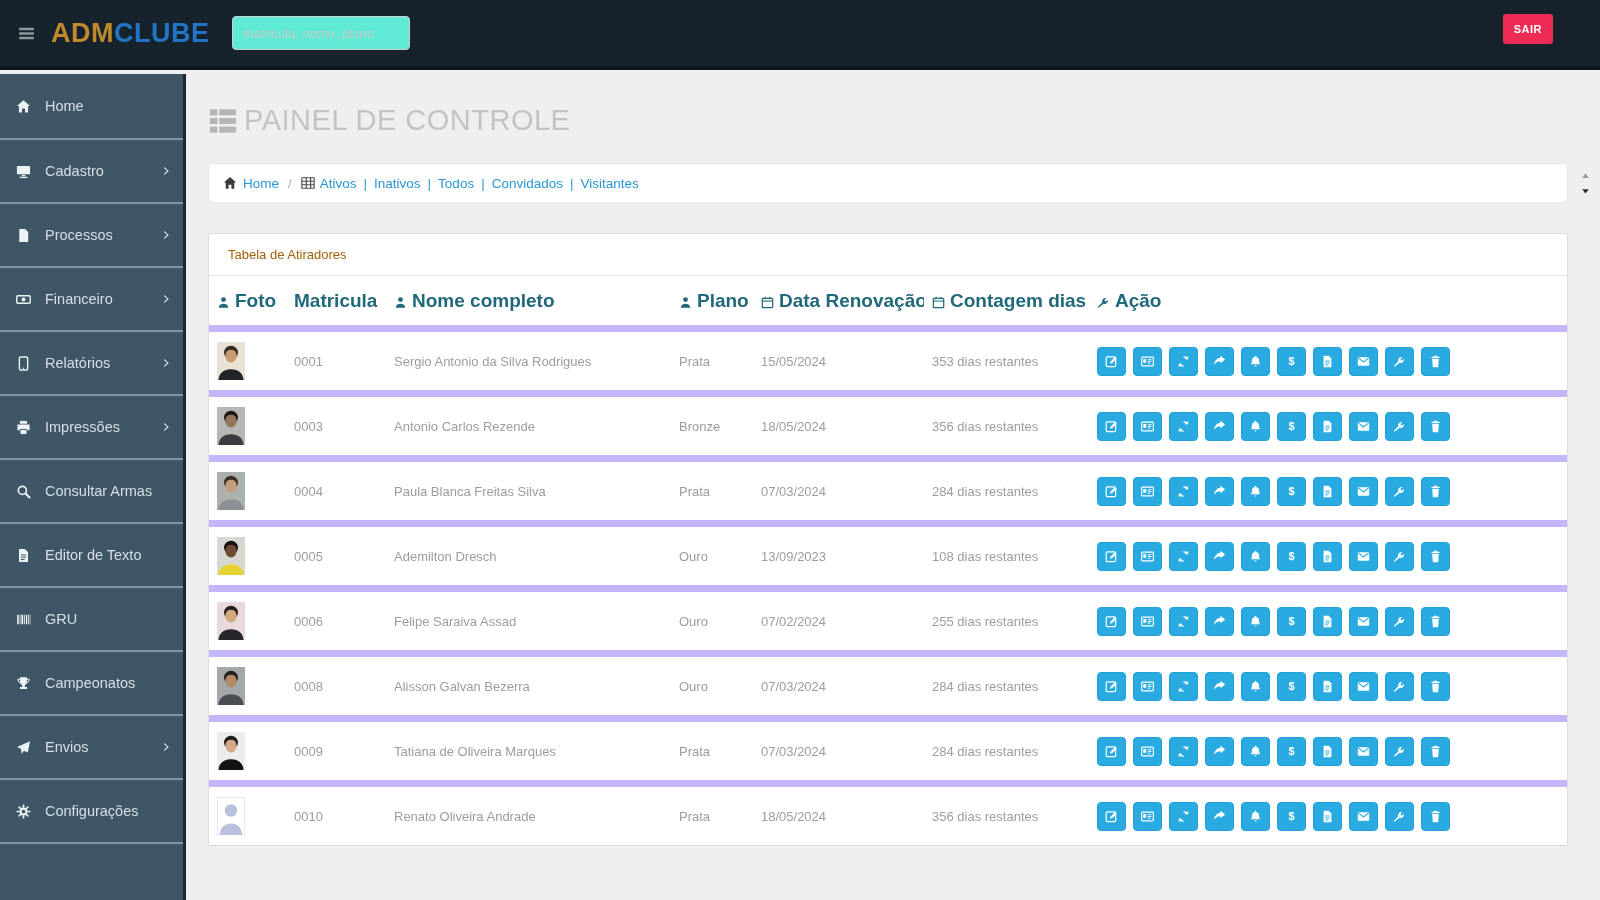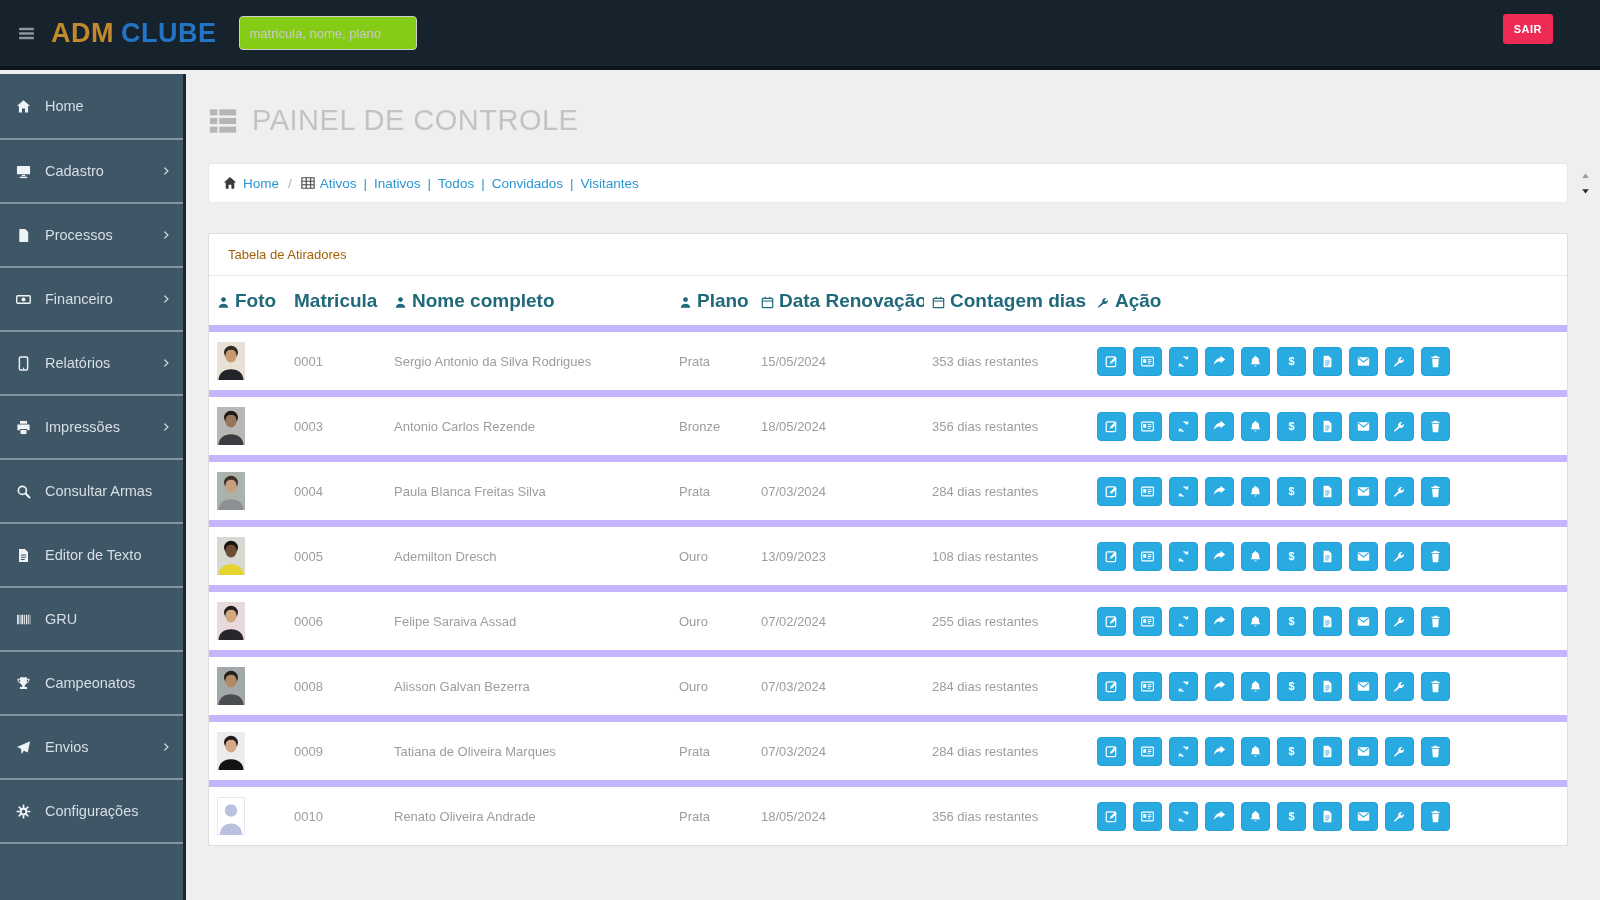--- a/index.html
+++ b/index.html
@@ -10,42 +10,42 @@
   *{box-sizing:border-box;margin:0;padding:0}
   html,body{width:1600px;height:900px}
   body{font-family:"Liberation Sans",sans-serif;background:#efefef;overflow:hidden;position:relative}
   span[data-icon]{display:inline-flex}
   span[data-icon] svg,.s-ic svg,.chev svg,.th-ic svg,.act-ic svg{display:block;width:1em;height:1em}
 
   
   .navbar{position:absolute;top:0;left:0;right:0;height:70px;background:var(--navbar-bg);
     border-bottom:4px solid #0d161d;display:flex;align-items:center;z-index:10}
   .hamburger{color:#8d979c;font-size:17px;margin-left:18px;cursor:pointer}
-  .brand{margin-left:16px;font-size:27px;font-weight:bold;letter-spacing:.5px;display:flex;gap:7px;cursor:pointer}
+  .brand{margin-left:16px;font-size:27px;font-weight:bold;letter-spacing:.5px;display:flex;cursor:pointer}
   .brand-adm{color:var(--brand-gold)}
   .brand-clube{color:var(--brand-blue)}
   .search-input{margin-left:22px;width:178px;height:34px;border:1px solid #cfcfcf;border-radius:4px;
-    padding:0 10px;font:13px "Liberation Sans",sans-serif;color:#555;outline:none;background:#84cc16}
+    padding:0 10px;font:13px "Liberation Sans",sans-serif;color:#555;outline:none;background:#5eead4}
   .search-input::placeholder{color:#c9c9c9}
   .logout-btn{position:absolute;right:47px;top:14px;height:30px;padding:0 11px;background:var(--red);
     color:#fff;border:none;border-radius:3px;font:bold 11px "Liberation Sans",sans-serif;letter-spacing:.5px;cursor:pointer}
 
   
   .sidebar{position:absolute;top:74px;left:0;bottom:0;width:186px;background:var(--sidebar-bg);
     border-right:3px solid #182733;display:flex;flex-direction:column}
   .side-item{display:flex;align-items:center;height:64px;padding:0 14px 0 16px;color:#d7dfe5;
     font-size:14.5px;text-decoration:none;position:relative;cursor:pointer;border-top:2px solid #8494a0;flex:0 0 auto}
   .side-item:first-child{border-top:none}
   .side-item .s-ic{font-size:15px;width:21px;margin-right:8px;color:#eef3f6;display:flex}
   .side-item .chev{position:absolute;right:12px;font-size:10px;color:#cdd6dc;display:flex}
   .side-filler{flex:1;border-top:2px solid #8494a0}
 
   
   .main{position:absolute;left:189px;top:74px;right:0;bottom:0;padding:30px 32px 0 19px}
-  .page-title{display:flex;align-items:center;gap:14px;color:#c3c3c3}
+  .page-title{display:flex;align-items:center;gap:6px;color:#c3c3c3}
   .page-title .t-ic{font-size:30px;color:#b5b5b5;display:flex}
   .page-title h1{font-size:29px;font-weight:300;letter-spacing:.5px;color:#c3c3c3}
 
   .crumb-row{position:relative;margin-top:26px}
   .breadcrumb{background:#fff;border:1px solid #e8e8e8;border-radius:4px;height:40px;display:flex;
     align-items:center;padding:0 14px;font-size:13.5px;color:#999}
   .breadcrumb .b-home-ic{color:#3a3a3a;font-size:14px;margin-right:6px}
   .breadcrumb .b-table-ic{color:#4a4a4a;font-size:14px;margin-right:5px}
   .breadcrumb a{color:var(--link);text-decoration:none;cursor:pointer}
   .breadcrumb .slash{color:#b0b0b0;margin:0 9px}

